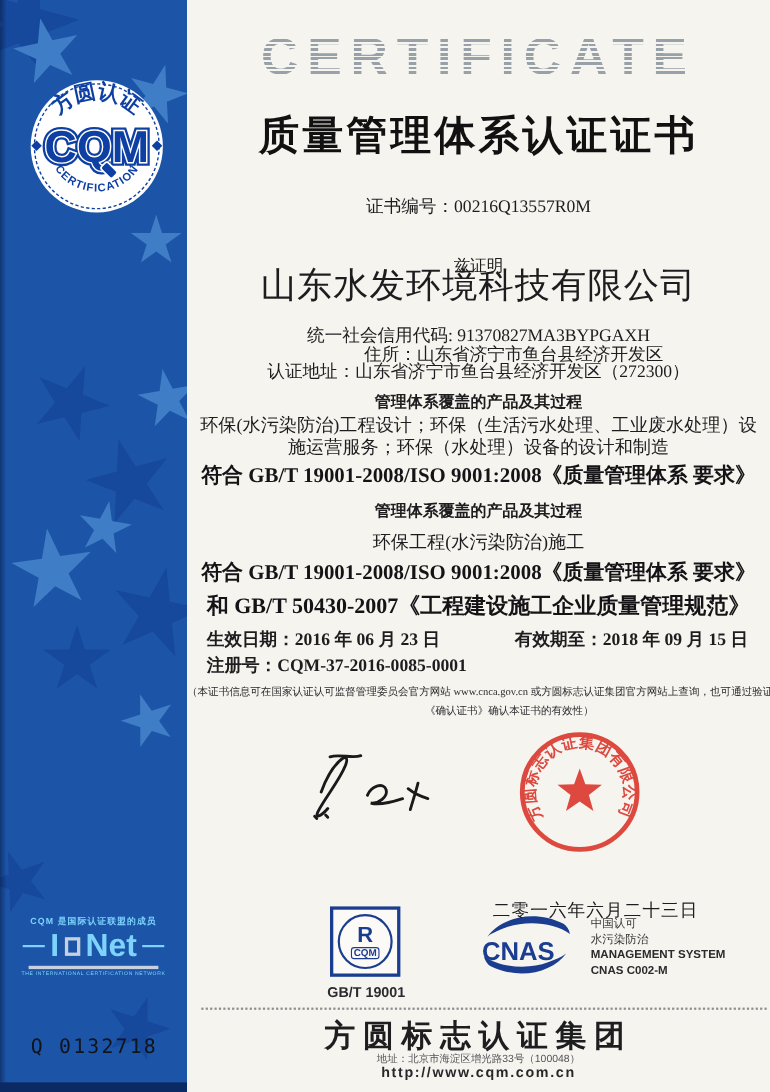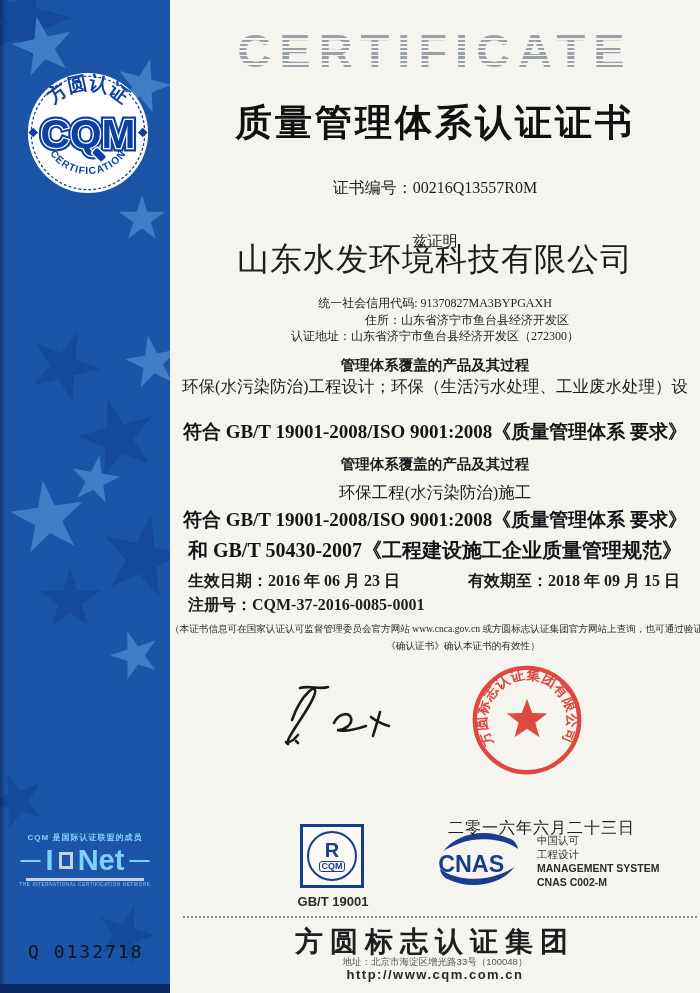--- a/index.html
+++ b/index.html
@@ -29,21 +29,21 @@
   .ctr{left:170px;width:530px;text-align:center;}
   .cert-word-wrap{top:27px;height:52px;}
   .cert-word{font-family:"Liberation Sans",sans-serif;font-weight:700;font-size:47px;line-height:1;
         letter-spacing:8px;color:#98a0a8;}
   .cert-stripes{content:"";position:absolute;inset:0;
         background:repeating-linear-gradient(180deg,transparent 0 2.5px,#f6f4ef 2.5px 4.2px);pointer-events:none;}
   .doc-title{top:98px;font-family:"Liberation Sans",sans-serif;font-weight:900;font-size:37px;letter-spacing:3px;color:#111;}
   .cert-no{top:178px;font-size:16px;}
   .hereby{top:232px;font-size:15px;}
   .company{top:238px;font-size:32px;letter-spacing:1px;}
-  .body-line{font-size:12px;}
+  .body-line{font-size:16px;}
   .credit{top:295px;} .addr{top:312px;padding-left:32px;} .certaddr{top:328px;}
   .scope-head{font-family:"Liberation Sans",sans-serif;font-weight:bold;font-size:14.5px;}
   .s1h{top:356px;} .s1l1{top:376px;font-size:16.5px;} .s1l2{top:396px;font-size:16.5px;}
   .std{font-weight:bold;color:#141417;}
   .std1{top:419px;font-size:19px;}
   .s2h{top:455px;} .s2c{top:482px;font-size:16.5px;}
   .std2a{top:507px;font-size:19px;}
   .std2b{top:537px;font-size:20px;}
   .dateline{font-size:16px;font-weight:bold;white-space:nowrap;}
   .effdate{left:188px;top:571px;} .expdate{left:468px;top:571px;}
@@ -143,20 +143,21 @@
   </div>
 
   <div class="abs ctr hereby">兹证明</div>
   <div class="abs ctr company">山东水发环境科技有限公司</div>
   <div class="abs ctr body-line credit">统一社会信用代码: 91370827MA3BYPGAXH</div>
   <div class="abs ctr body-line addr">住所：山东省济宁市鱼台县经济开发区</div>
   <div class="abs ctr body-line certaddr">认证地址：山东省济宁市鱼台县经济开发区（272300）</div>
 
   <div class="abs ctr scope-head s1h">管理体系覆盖的产品及其过程</div>
   <div class="abs ctr s1l1">环保(水污染防治)工程设计；环保（生活污水处理、工业废水处理）设</div>
+  <div class="abs ctr s1l2">施运营服务；环保（水处理）设备的设计和制造</div>
   <div class="abs ctr std std1">符合 GB/T 19001-2008/ISO 9001:2008《质量管理体系 要求》</div>
 
   <div class="abs ctr scope-head s2h">管理体系覆盖的产品及其过程</div>
   <div class="abs ctr s2c">环保工程(水污染防治)施工</div>
   <div class="abs ctr std std2a">符合 GB/T 19001-2008/ISO 9001:2008《质量管理体系 要求》</div>
   <div class="abs ctr std std2b">和 GB/T 50430-2007《工程建设施工企业质量管理规范》</div>
 
   <div class="abs dateline effdate">生效日期：2016 年 06 月 23 日</div>
   <div class="abs dateline expdate">有效期至：2018 年 09 月 15 日</div>
   <div class="abs regno">注册号：CQM-37-2016-0085-0001</div>
@@ -195,21 +196,21 @@
   </div>
   <div class="abs gbt">GB/T 19001</div>
 
   <svg class="abs cnas-logo" viewBox="0 0 100 72">
     <path fill="#1b3d8f" d="M7,27 C22,6 58,-3 90,13 C93,15 96,19 97,24 C80,11 48,9 27,17 C17,21 10,24 7,27 Z"></path>
     <path fill="#1b3d8f" d="M93,45 C78,66 42,75 10,59 C7,57 4,53 3,48 C20,61 52,63 73,55 C83,51 90,48 93,45 Z"></path>
     <text x="1" y="52" font-size="28" font-weight="900" fill="#1b3d8f" font-family="Liberation Sans, sans-serif">CNAS</text>
   </svg>
   <div class="abs cnas-text">
     <div>中国认可</div>
-    <div>工程设计</div>
+    <div>水污染防治</div>
     <div class="b">MANAGEMENT SYSTEM</div>
     <div class="b">CNAS C002-M</div>
   </div>
 
   <div class="abs dotline"></div>
   <div class="abs ctr orgname">方圆标志认证集团</div>
   <div class="abs ctr orgaddr">地址：北京市海淀区增光路33号（100048）</div>
   <div class="abs ctr orgurl">http://www.cqm.com.cn</div>
 
 </div>

